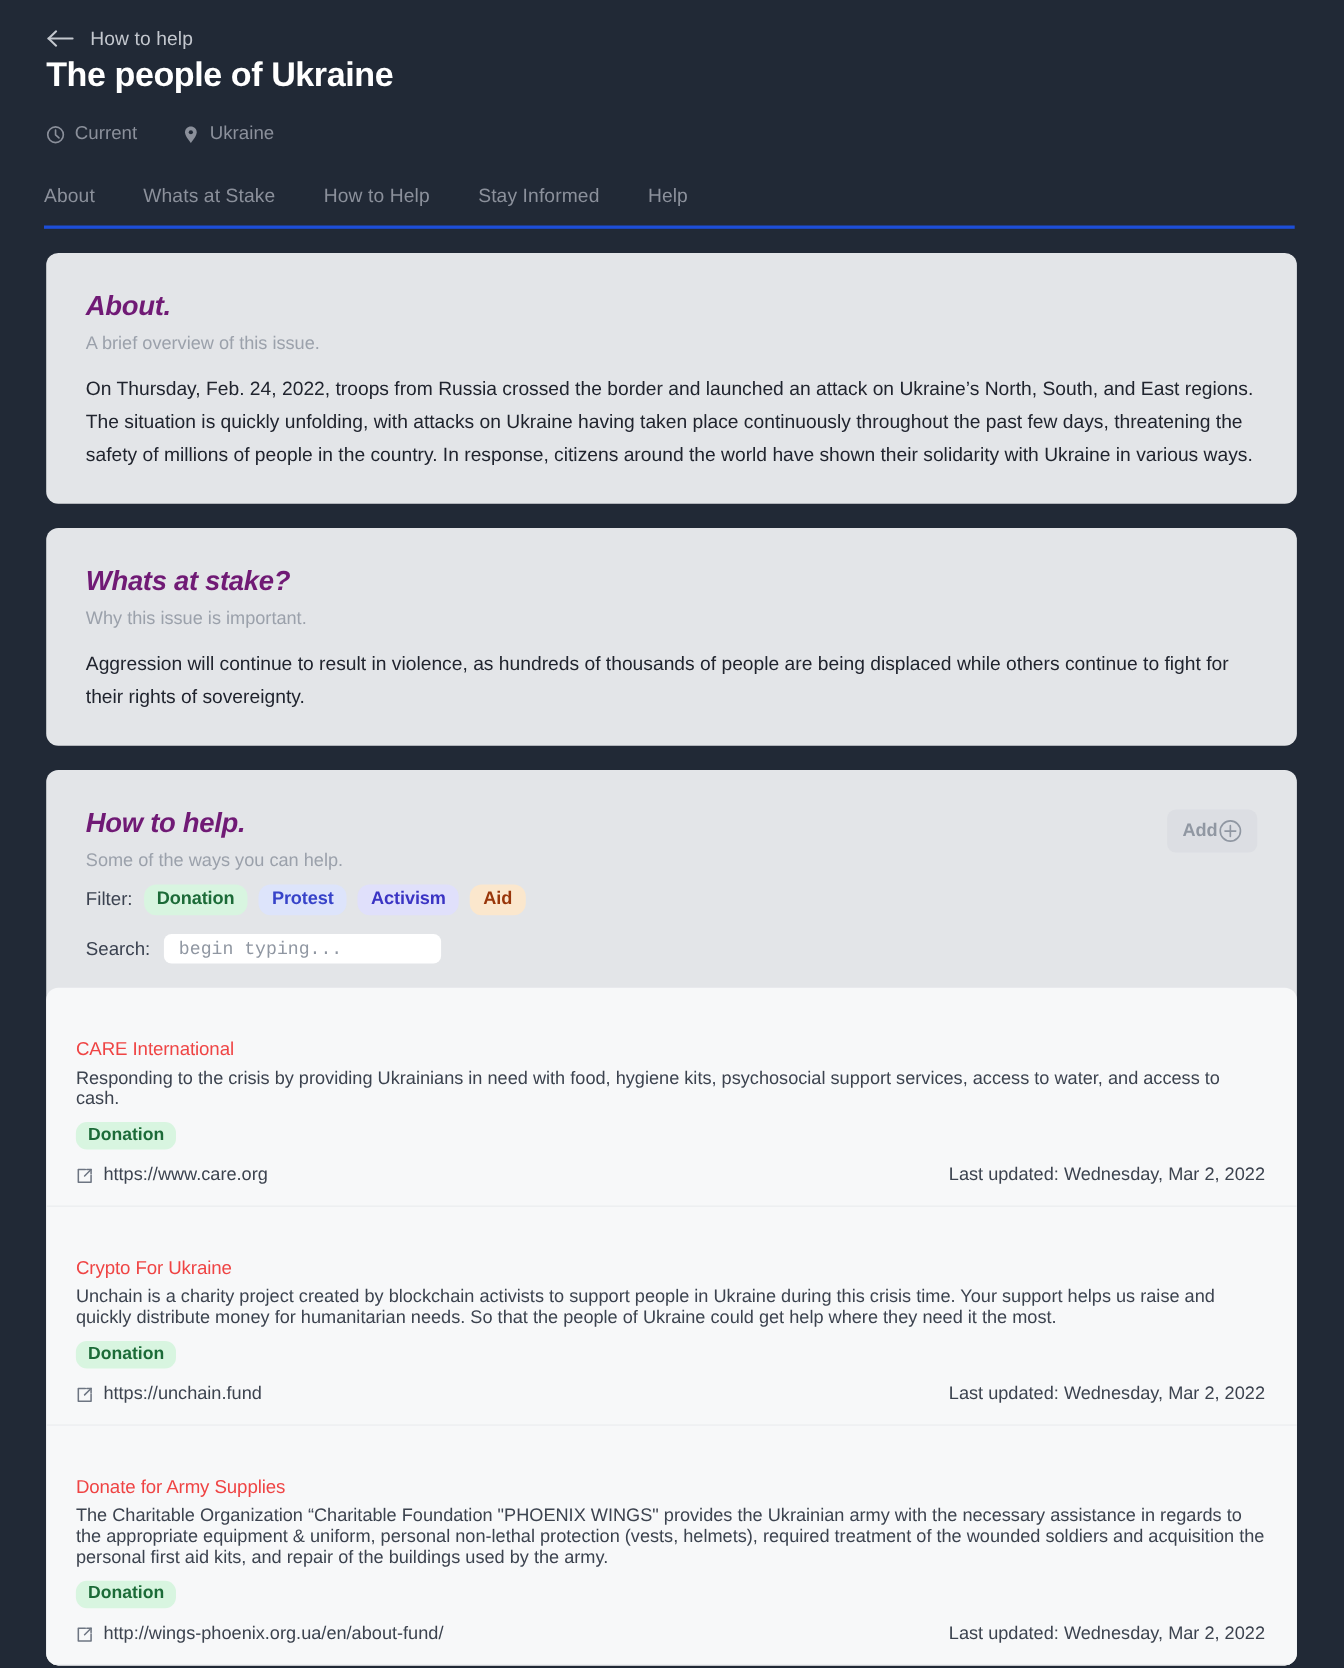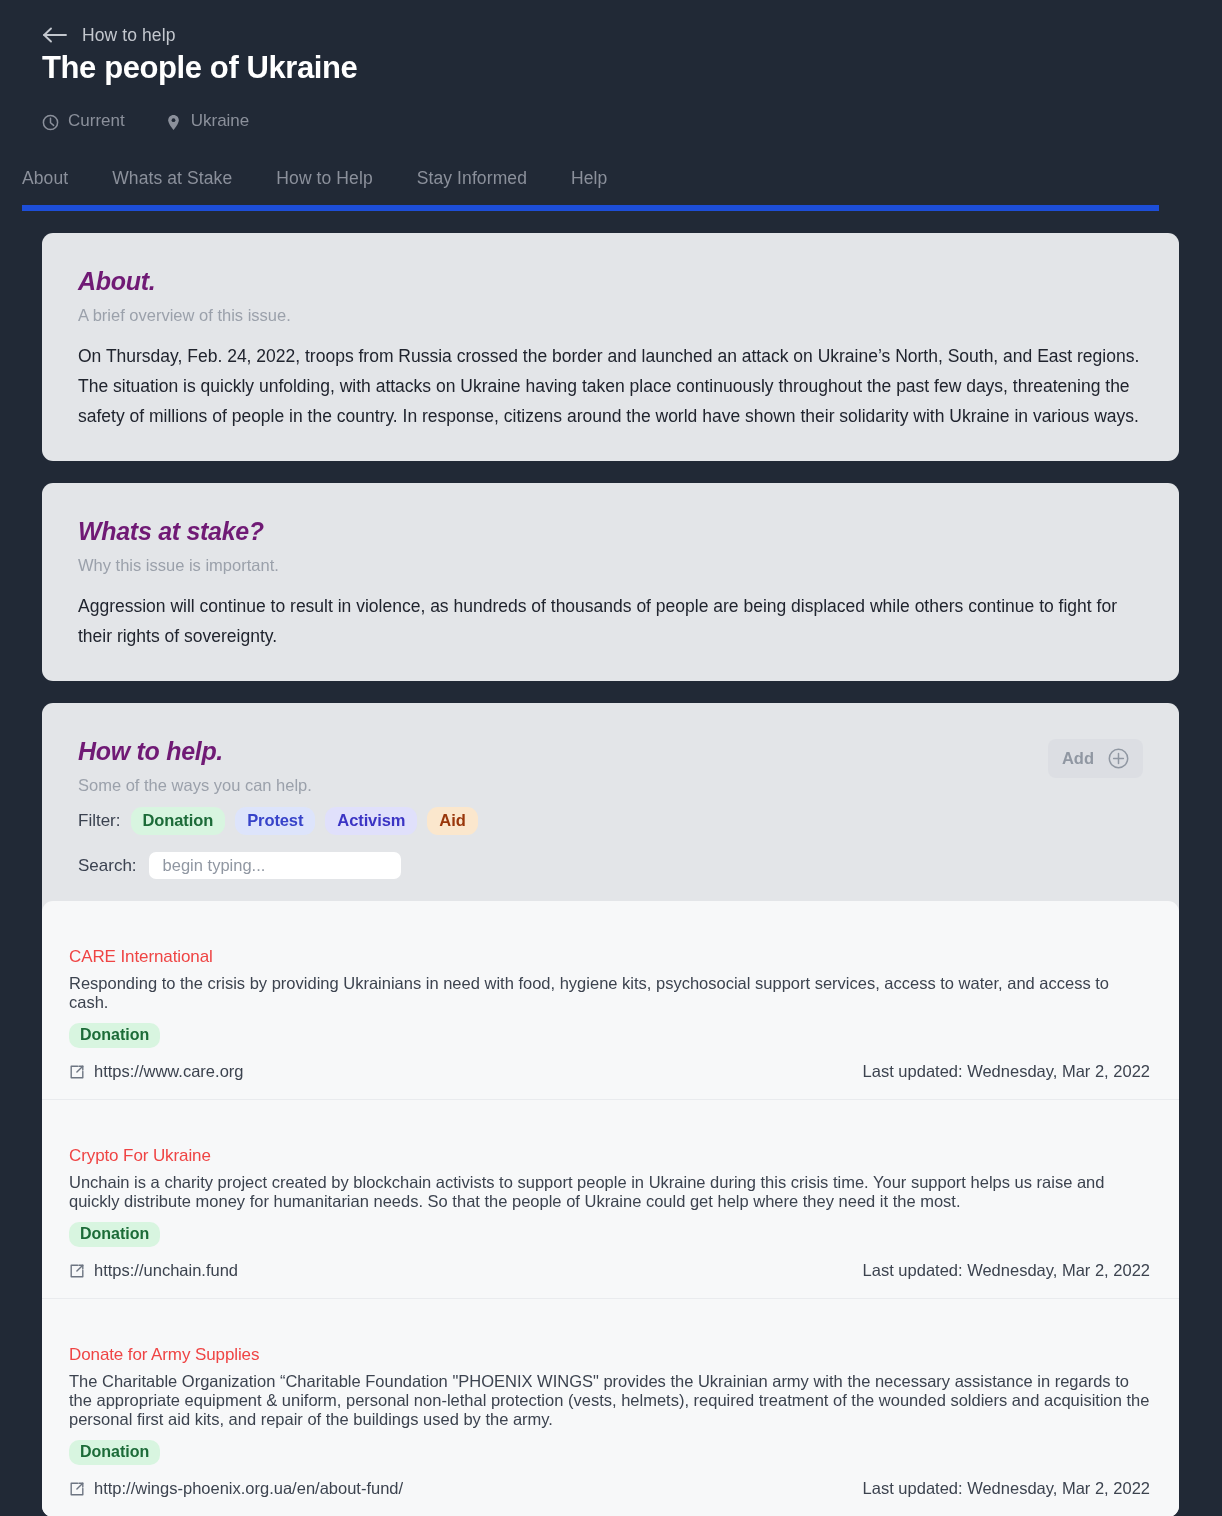--- a/index.html
+++ b/index.html
@@ -57,24 +57,24 @@
     color: #8b909b;
     font-size: 17px;
   }
   .meta-ico { width: 17px; height: 17px; display: block; }
 
   
   .tabs {
     display: flex;
     align-items: flex-end;
     gap: 44px;
-    margin: 37px 0 0 22px;
+    margin: 37px 0 0 40px;
     padding-bottom: 16px;
     width: 1137px;
-    border-bottom: 6px solid #1d4ed8;
+    border-bottom: 3px solid #1d4ed8;
   }
   .tab {
     color: #8b909b;
     font-size: 17.5px;
     letter-spacing: 0.1px;
     background: none;
     border: none;
     font-family: inherit;
     cursor: pointer;
   }
@@ -110,21 +110,21 @@
     color: #20242e;
     font-size: 17.5px;
     line-height: 30px;
     margin-top: 16px;
   }
 
   
   .add-btn {
     display: flex;
     align-items: center;
-    gap: 14px;
+    gap: 1px;
     background: #dcdee3;
     border: none;
     border-radius: 8px;
     padding: 9px 14px;
     cursor: pointer;
     font-family: inherit;
     margin-top: 2px;
   }
   .add-btn span {
     color: #9097a2;
@@ -165,21 +165,21 @@
     gap: 12px;
     margin-top: 17px;
   }
   .search-input {
     width: 252px;
     height: 27px;
     border: none;
     border-radius: 7px;
     background: #ffffff;
     padding: 0 14px;
-    font-family: Liberation Sans, sans-serif;
+    font-family: Liberation Mono, monospace;
     font-size: 16.5px;
     color: #3b4250;
   }
   .search-input::placeholder { color: #9097a2; }
 
   
   .list {
     margin: 22px -36px -30px -36px;
     background: #f7f8f9;
     border-radius: 11px;

